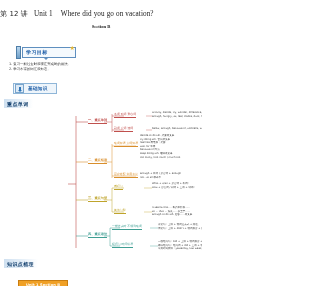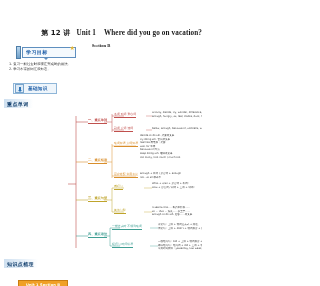--- a/index.html
+++ b/index.html
@@ -8,24 +8,24 @@
     width: 202px;
     height: 286px;
     background: #ffffff;
     font-family: "Liberation Serif", serif;
     overflow: hidden;
     position: relative;
   }
 
   
   .title-row {
-    text-align: right;
-    padding-top: 28px;
+    text-align: left;
+    padding-top: 9px;
     font-size: 7.2px;
-    font-weight: bold;
+    font-weight: normal;
     color: #1a1a1a;
     letter-spacing: 0.1px;
     white-space: nowrap;
   }
   .title-row .lesson { font-family: "DejaVu Sans", sans-serif; font-size: 7px; }
   .title-row .unit { margin-left: 6px; }
   .title-row .topic { margin-left: 8px; }
 
   .subtitle {
     text-align: center;

